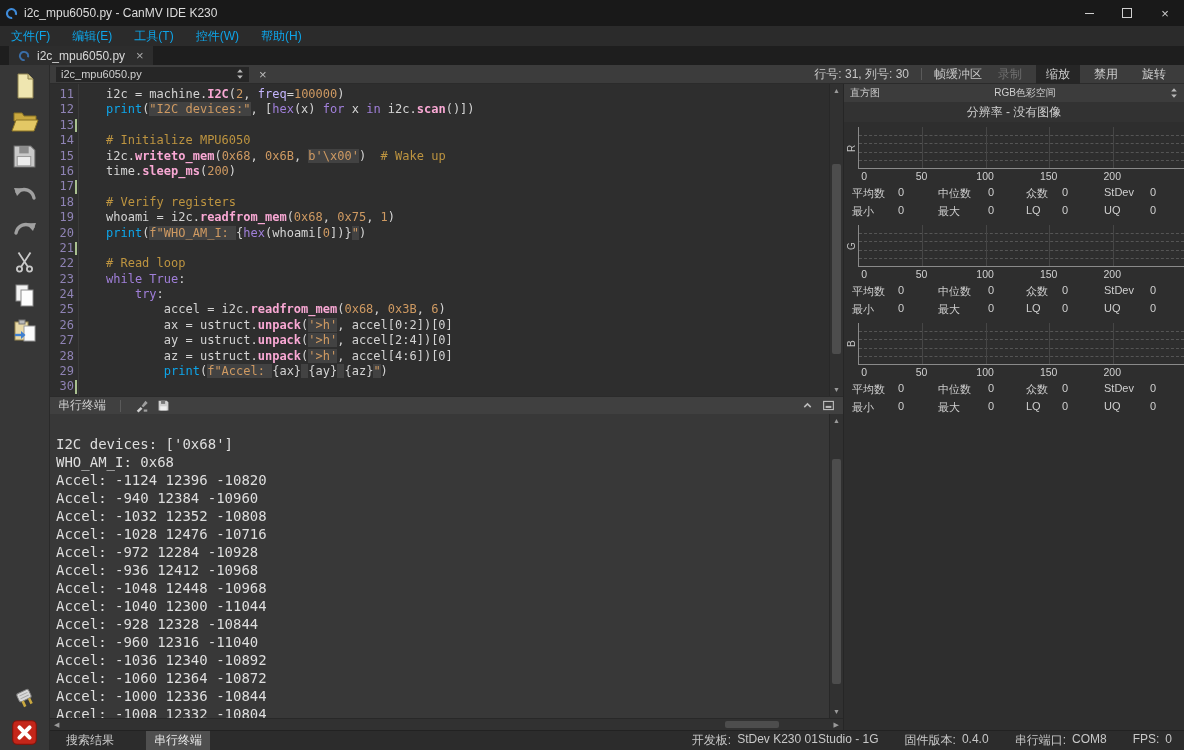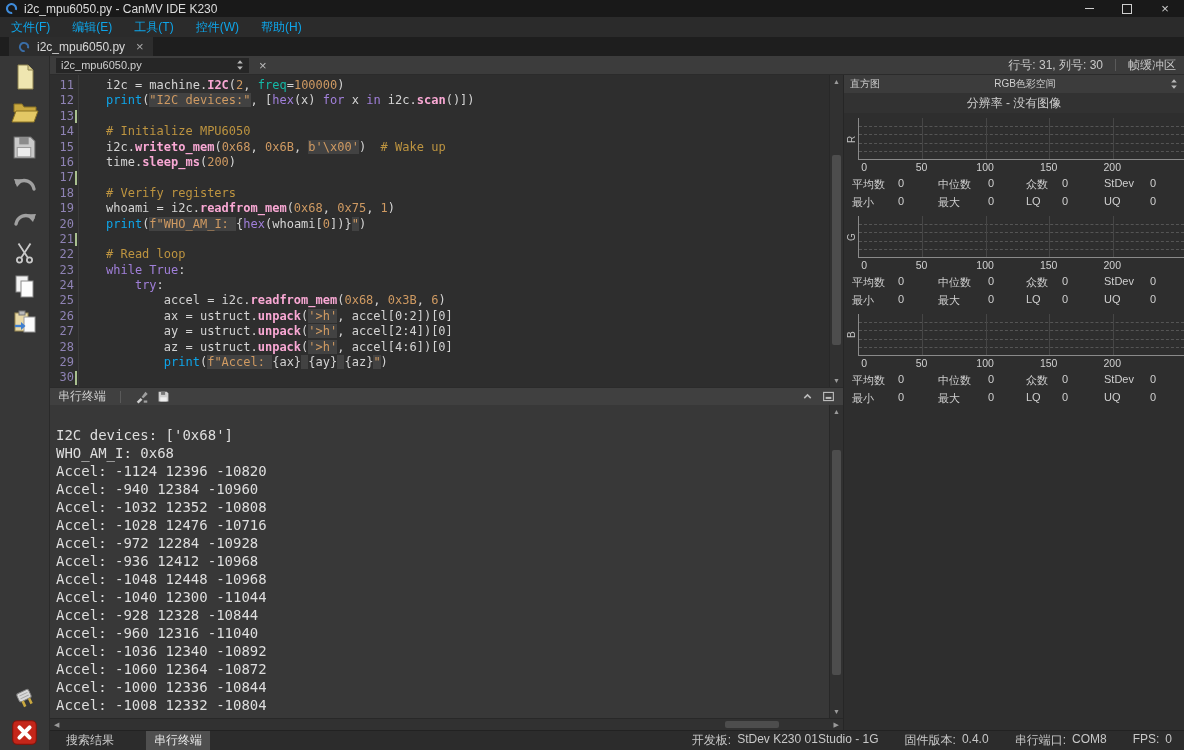--- a/index.html
+++ b/index.html
@@ -1,21 +1,21 @@
 <!DOCTYPE html>
 <html><head>
 <meta charset="utf-8">
 <style>
   html,body{margin:0;padding:0;background:#111;}
   .app{width:1184px;height:750px;display:flex;flex-direction:column;background:#2e2e2e;
        font-family:"Liberation Sans",sans-serif;color:#d6d6d6;overflow:hidden;position:relative}
   .icon svg{display:block}
 
   
-  .titlebar{height:17px;background:#191919;display:flex;align-items:center;padding-left:5px;
+  .titlebar{height:26px;background:#191919;display:flex;align-items:center;padding-left:5px;
             font-size:12px;color:#dcdcdc;flex:none}
   .titlebar .title-text{margin-left:6px}
   .win-controls{margin-left:auto;display:flex;height:100%}
   .wbtn{width:38px;height:100%;display:flex;align-items:center;justify-content:center;color:#cfcfcf;font-size:13px}
   .min-glyph{width:9px;height:1px;background:#cfcfcf;display:block}
   .max-glyph{width:8px;height:8px;border:1px solid #cfcfcf;display:block}
 
   
   .menubar{height:20px;background:#2b2b2b;display:flex;align-items:center;font-size:12px;flex:none}
   .menu-item{padding:0 11px;color:#0ea5e9}
@@ -64,21 +64,21 @@
   .gut{width:24px;text-align:right;padding-right:4px;color:#8f83b5;flex:none}
   .gut-marker{position:absolute;left:25px;top:1px;bottom:1px;width:2px;background:#a9c08f}
   .code{padding-left:28px}
   .tok-d{color:#d4d4d4}
   .tok-k{color:#a07fd9}
   .tok-b{color:#0ea5e9}
   .tok-s{color:#cf9a62;background:#424242}
   .tok-n{color:#cf9a62}
   .tok-c{color:#bd9440}
   .tok-f{color:#f9a8d4;font-weight:bold}
-  .tok-p{color:#14b8a6}
+  .tok-p{color:#c4b5fd}
 
   
   .vscroll{width:14px;background:#313131;border-left:1px solid #282828;position:relative;flex:none;
            display:flex;flex-direction:column;align-items:center;justify-content:space-between;
            font-size:7px;color:#9a9a9a;padding:3px 0;box-sizing:border-box}
   .vthumb{position:absolute;left:2px;right:2px;background:#4d4d4d;border-radius:2px}
   .vthumb.ed{top:80px;height:190px}
   .vthumb.term{top:45px;height:225px}
   .hscroll{height:12px;background:#313131;border-top:1px solid #282828;display:flex;align-items:center;
            font-size:7px;color:#9a9a9a;padding:0 4px;box-sizing:border-box;flex:none}
@@ -272,20 +272,26 @@
                 <path d="M5 1l3.5 4h-7z" fill="#b9b9b9"></path>
                 <path d="M5 13l3.5-4h-7z" fill="#b9b9b9"></path>
               </svg>
           </span>
         </div>
         <span class="combo-close">×</span>
         <div class="flex-sp"></div>
         <span class="cursor-status">行号: 31, 列号: 30</span>
         <div class="vsep"></div>
         <span class="fb-label">帧缓冲区</span>
+        <div class="tb-buttons">
+            <div class="tb-btn disabled">录制</div>
+            <div class="tb-btn selected">缩放</div>
+            <div class="tb-btn ">禁用</div>
+            <div class="tb-btn ">旋转</div>
+          </div>
       </div>
 
       <div class="contentrow">
         <div class="centercol">
           <div class="editor">
             <div class="ed-lines"><div class="ed-row"><span class="gut">11</span><span class="code"><span class="tok-d">i2c = machine.</span><span class="tok-f">I2C</span><span class="tok-d">(</span><span class="tok-n">2</span><span class="tok-d">, </span><span class="tok-p">freq</span><span class="tok-d">=</span><span class="tok-n">100000</span><span class="tok-d">)</span></span></div><div class="ed-row"><span class="gut">12</span><span class="code"><span class="tok-b">print</span><span class="tok-d">(</span><span class="tok-s">"I2C devices:"</span><span class="tok-d">, [</span><span class="tok-k">hex</span><span class="tok-d">(x) </span><span class="tok-k">for</span><span class="tok-d"> x </span><span class="tok-k">in</span><span class="tok-d"> i2c.</span><span class="tok-f">scan</span><span class="tok-d">()])</span></span></div><div class="ed-row"><span class="gut">13</span><span class="gut-marker"></span><span class="code"></span></div><div class="ed-row"><span class="gut">14</span><span class="code"><span class="tok-c"># Initialize MPU6050</span></span></div><div class="ed-row"><span class="gut">15</span><span class="code"><span class="tok-d">i2c.</span><span class="tok-f">writeto_mem</span><span class="tok-d">(</span><span class="tok-n">0x68</span><span class="tok-d">, </span><span class="tok-n">0x6B</span><span class="tok-d">, </span><span class="tok-s">b'\x00'</span><span class="tok-d">)  </span><span class="tok-c"># Wake up</span></span></div><div class="ed-row"><span class="gut">16</span><span class="code"><span class="tok-d">time.</span><span class="tok-f">sleep_ms</span><span class="tok-d">(</span><span class="tok-n">200</span><span class="tok-d">)</span></span></div><div class="ed-row"><span class="gut">17</span><span class="gut-marker"></span><span class="code"></span></div><div class="ed-row"><span class="gut">18</span><span class="code"><span class="tok-c"># Verify registers</span></span></div><div class="ed-row"><span class="gut">19</span><span class="code"><span class="tok-d">whoami = i2c.</span><span class="tok-f">readfrom_mem</span><span class="tok-d">(</span><span class="tok-n">0x68</span><span class="tok-d">, </span><span class="tok-n">0x75</span><span class="tok-d">, </span><span class="tok-n">1</span><span class="tok-d">)</span></span></div><div class="ed-row"><span class="gut">20</span><span class="code"><span class="tok-b">print</span><span class="tok-d">(</span><span class="tok-s">f"WHO_AM_I: </span><span class="tok-d">{</span><span class="tok-k">hex</span><span class="tok-d">(whoami[</span><span class="tok-n">0</span><span class="tok-d">])}</span><span class="tok-s">"</span><span class="tok-d">)</span></span></div><div class="ed-row"><span class="gut">21</span><span class="gut-marker"></span><span class="code"></span></div><div class="ed-row"><span class="gut">22</span><span class="code"><span class="tok-c"># Read loop</span></span></div><div class="ed-row"><span class="gut">23</span><span class="code"><span class="tok-k">while</span><span class="tok-d"> </span><span class="tok-k">True</span><span class="tok-d">:</span></span></div><div class="ed-row"><span class="gut">24</span><span class="code"><span class="tok-d">    </span><span class="tok-k">try</span><span class="tok-d">:</span></span></div><div class="ed-row"><span class="gut">25</span><span class="code"><span class="tok-d">        accel = i2c.</span><span class="tok-f">readfrom_mem</span><span class="tok-d">(</span><span class="tok-n">0x68</span><span class="tok-d">, </span><span class="tok-n">0x3B</span><span class="tok-d">, </span><span class="tok-n">6</span><span class="tok-d">)</span></span></div><div class="ed-row"><span class="gut">26</span><span class="code"><span class="tok-d">        ax = ustruct.</span><span class="tok-f">unpack</span><span class="tok-d">(</span><span class="tok-s">'&gt;h'</span><span class="tok-d">, accel[0:2])[0]</span></span></div><div class="ed-row"><span class="gut">27</span><span class="code"><span class="tok-d">        ay = ustruct.</span><span class="tok-f">unpack</span><span class="tok-d">(</span><span class="tok-s">'&gt;h'</span><span class="tok-d">, accel[2:4])[0]</span></span></div><div class="ed-row"><span class="gut">28</span><span class="code"><span class="tok-d">        az = ustruct.</span><span class="tok-f">unpack</span><span class="tok-d">(</span><span class="tok-s">'&gt;h'</span><span class="tok-d">, accel[4:6])[0]</span></span></div><div class="ed-row"><span class="gut">29</span><span class="code"><span class="tok-d">        </span><span class="tok-b">print</span><span class="tok-d">(</span><span class="tok-s">f"Accel: </span><span class="tok-d">{ax}</span><span class="tok-s"> </span><span class="tok-d">{ay}</span><span class="tok-s"> </span><span class="tok-d">{az}</span><span class="tok-s">"</span><span class="tok-d">)</span></span></div><div class="ed-row"><span class="gut">30</span><span class="gut-marker"></span><span class="code"></span></div></div>
             <div class="vscroll">
               <span>▲</span>
               <div class="vthumb ed"></div>
               <span>▼</span>

